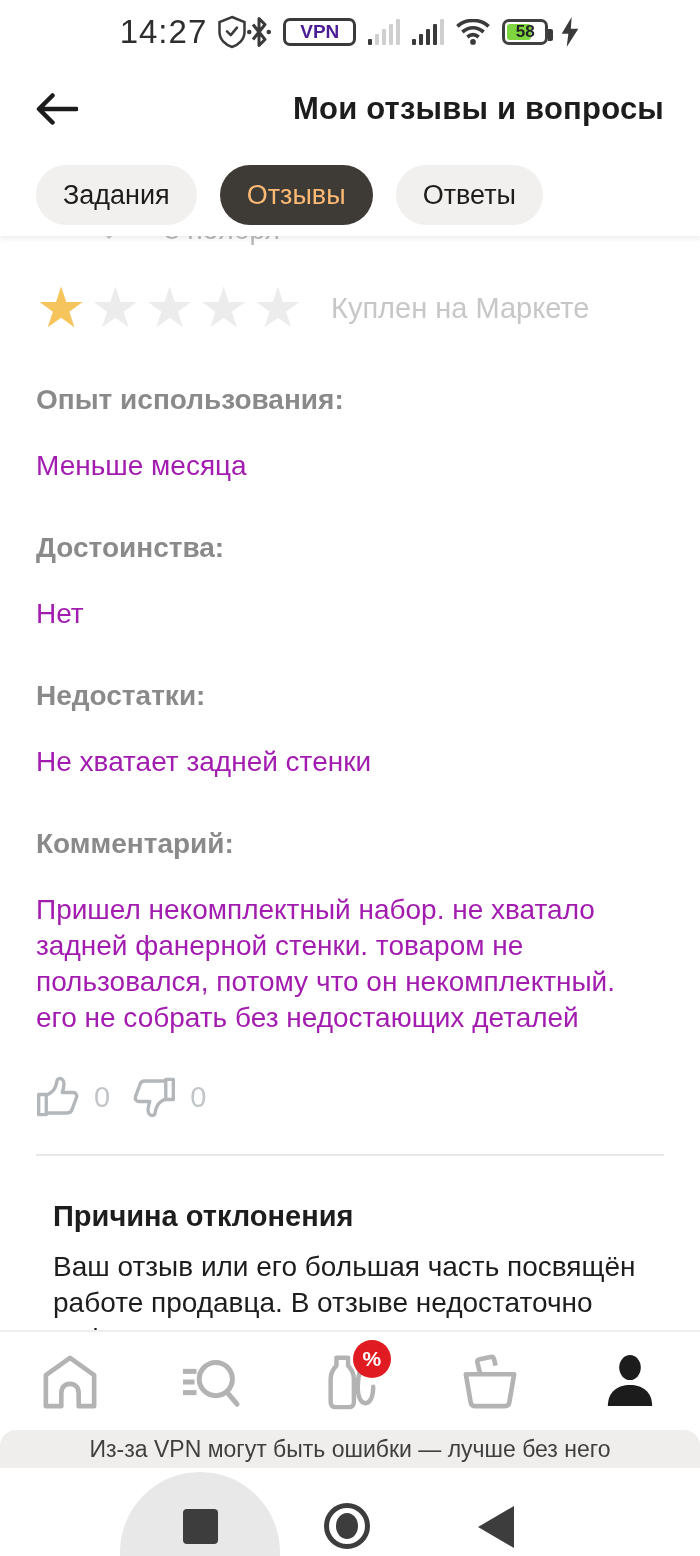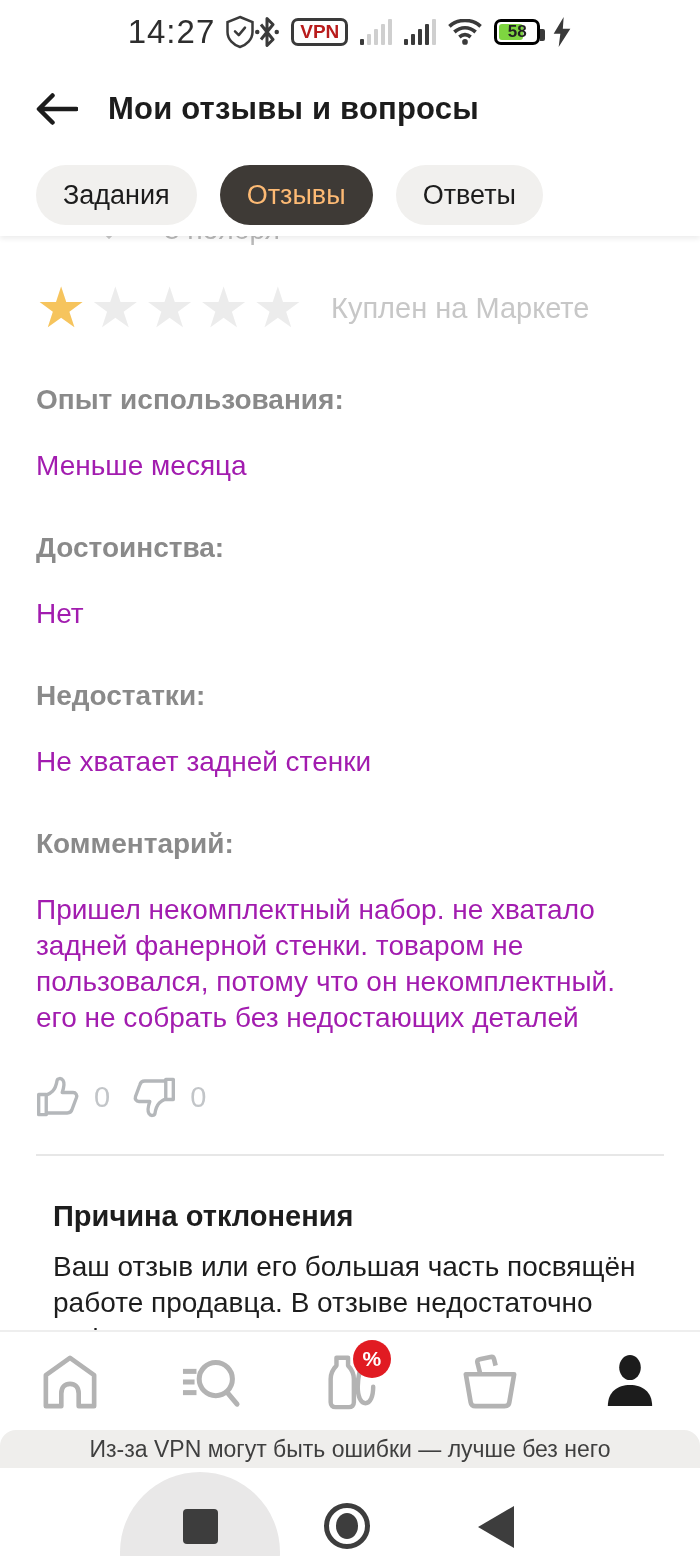--- a/index.html
+++ b/index.html
@@ -9,37 +9,37 @@
     background:#ffffff; color:#1c1c1c; position:relative; overflow:hidden;
   }
   .screen { position:absolute; inset:0; background:#fff; }
 
   
   .status-bar { position:absolute; top:0; left:0; right:0; height:64px;
     display:flex; align-items:center; justify-content:center; padding:0 26px; }
   .sb-left { display:flex; align-items:center; gap:10px; }
   .sb-time { font-size:33px; color:#2e2e2e; letter-spacing:1px; }
   .sb-right { display:flex; align-items:center; gap:12px; }
-  .vpn-chip { border:3px solid #3a3a3a; border-radius:7px; padding:1px 6px;
-    font-size:19px; font-weight:bold; color:#b91c1c; line-height:1.1; }
+  .vpn-chip { border:3px solid #3a3a3a; border-radius:7px; padding:1px 14px;
+    font-size:19px; font-weight:bold; color:#4c1d95; line-height:1.1; }
   .sig { display:flex; align-items:flex-end; gap:3px; height:26px; }
   .sig i { width:4px; background:#cfcfcf; border-radius:1px; display:block; }
   .sig i.on { background:#3a3a3a; }
-  .battery { position:relative; width:46px; height:26px; border:3px solid #000000;
+  .battery { position:relative; width:46px; height:26px; border:3px solid #404040;
     border-radius:7px; display:flex; align-items:center; }
   .battery .fill { position:absolute; left:2px; top:2px; bottom:2px; width:24px;
     background:var(--battery-green,#7ed540); border-radius:3px; }
   .battery .pct { position:relative; z-index:2; width:100%; text-align:center;
     font-size:17px; color:#222; font-weight:bold; }
   .battery .nub { position:absolute; right:-8px; top:7px; width:5px; height:12px;
     background:#3a3a3a; border-radius:0 2px 2px 0; }
 
   
   .app-header { position:absolute; top:64px; left:0; right:0; height:90px;
-    display:flex; align-items:center; padding:0 36px; background:#fff; z-index:6; }
+    display:flex; align-items:center; padding:0 36px; background:#fff; z-index:6;justify-content:space-between; }
   .back-btn { width:46px; height:46px; display:flex; align-items:center; margin-right:26px; }
   .page-title { font-size:31px; font-weight:bold; color:#1c1c1c; letter-spacing:.2px; }
 
   
   .tabs-wrap { position:absolute; top:154px; left:0; right:0; height:82px; background:#fff;
     z-index:5; box-shadow:0 3px 5px rgba(0,0,0,.07); display:flex; align-items:center;
     gap:23px; padding:0 36px; }
   .tab-chip { height:60px; padding:0 27px; border-radius:32px; background:#f1f0ee;
     display:flex; align-items:center; font-size:27px; color:#1c1c1c; white-space:nowrap; }
   .tab-chip.active { background:var(--chip-dark,#3e3a36); color:#fdba74; }

